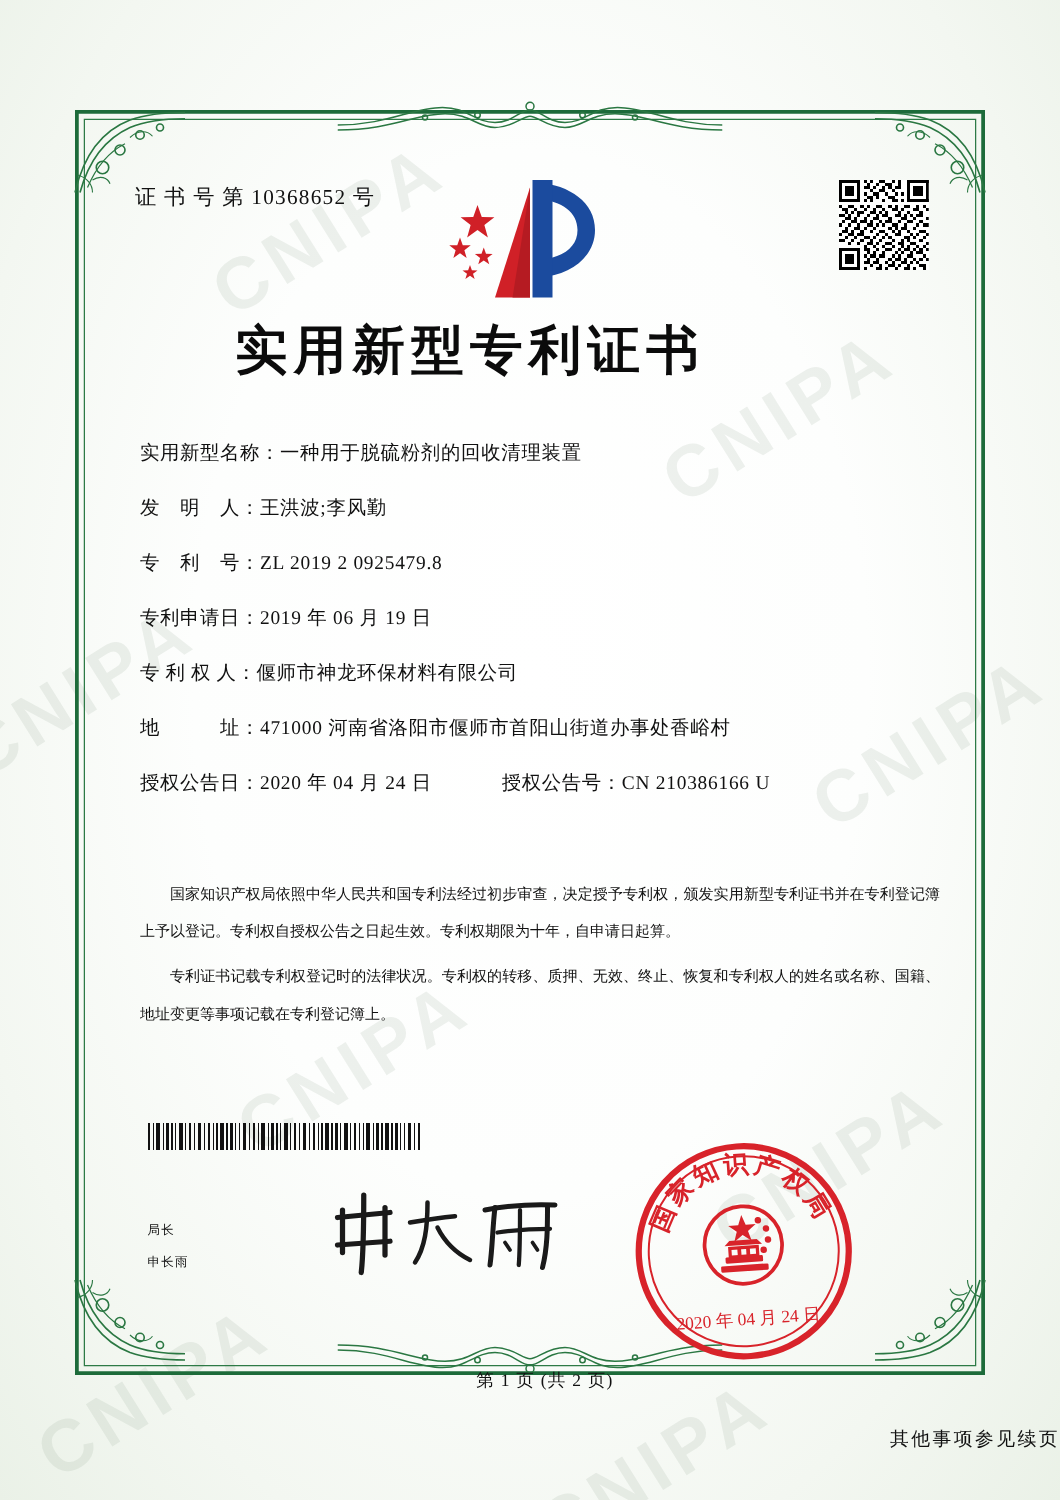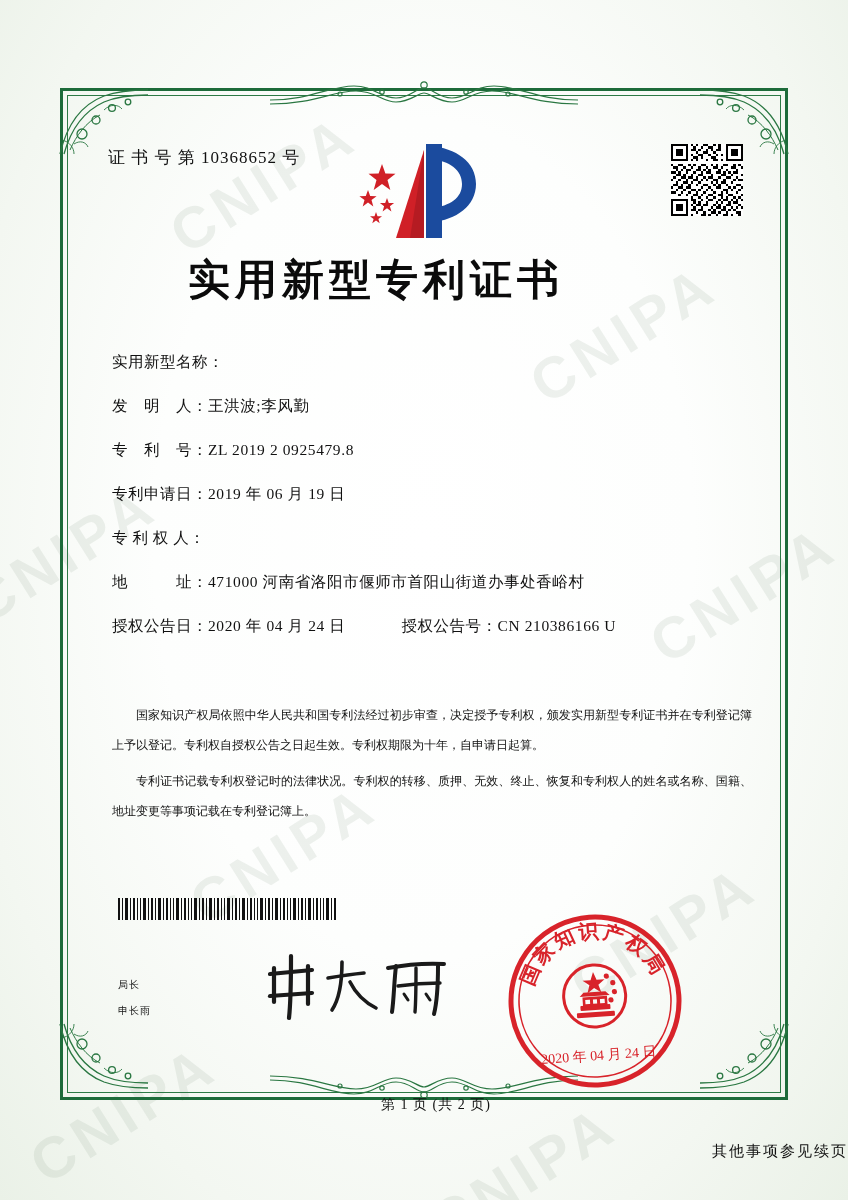--- a/index.html
+++ b/index.html
@@ -555,35 +555,37 @@
         <polygon points="24,72 25.5,76.2 30,76.3 26.4,78.9 27.7,83.2 24,80.6 20.3,83.2 21.6,78.9 18,76.3 22.5,76.2"></polygon>
       </g>
     </svg>
   </div>
 
   <div class="title">实用新型专利证书</div>
 
   <div class="fields">
     <div class="frow">
       <span class="flabel">实用新型名称：</span>
+      <span class="fvalue">一种用于脱硫粉剂的回收清理装置</span>
     </div>
     <div class="frow">
       <span class="flabel">发　明　人：</span>
       <span class="fvalue">王洪波;李风勤</span>
     </div>
     <div class="frow">
       <span class="flabel">专　利　号：</span>
       <span class="fvalue">ZL 2019 2 0925479.8</span>
     </div>
     <div class="frow">
       <span class="flabel">专利申请日：</span>
       <span class="fvalue">2019 年 06 月 19 日</span>
     </div>
     <div class="frow">
       <span class="flabel">专 利 权 人：</span>
+      <span class="fvalue">偃师市神龙环保材料有限公司</span>
     </div>
     <div class="frow">
       <span class="flabel">地　　　址：</span>
       <span class="fvalue">471000 河南省洛阳市偃师市首阳山街道办事处香峪村</span>
     </div>
     <div class="frow dual">
       <span class="flabel">授权公告日：</span>
       <span class="fvalue">2020 年 04 月 24 日</span>
       <span class="gap"></span>
       <span class="flabel">授权公告号：</span>

